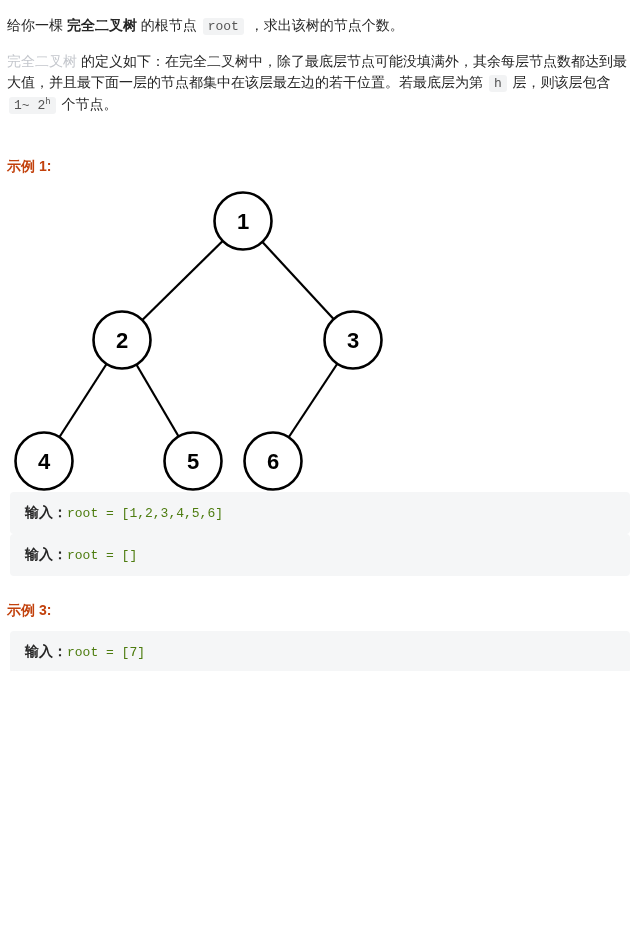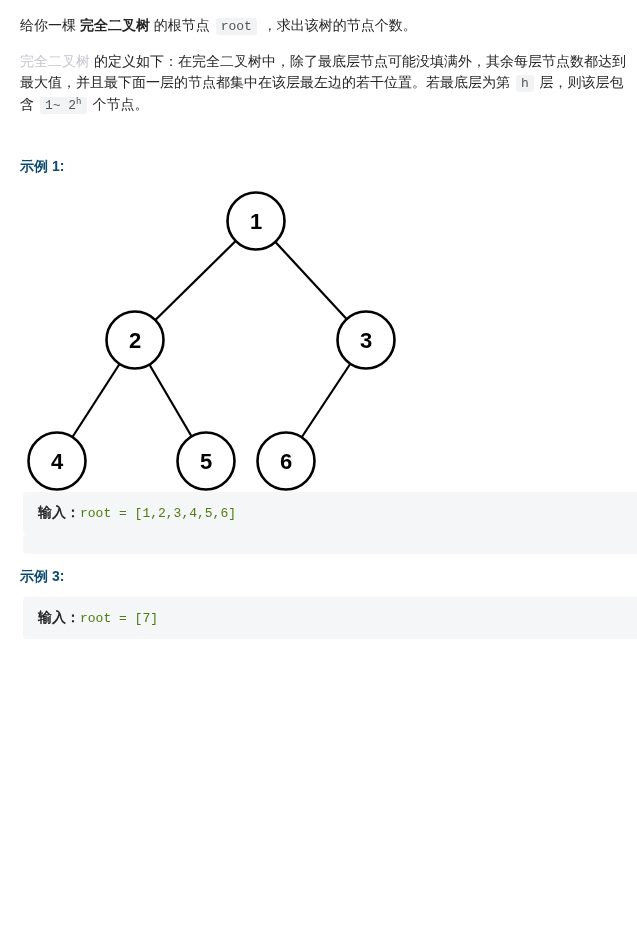--- a/index.html
+++ b/index.html
@@ -6,21 +6,21 @@
   html, body { margin: 0; padding: 0; background: #ffffff; }
   body {
     width: 637px;
     font-family: "Liberation Sans", "DejaVu Sans", sans-serif;
     color: #262626;
   }
   .page {
     position: relative;
     width: 637px;
     height: 671px;
-    padding: 15px 8px 10px 20px;
+    padding: 15px 8px 10px 7px;
     overflow: hidden;
   }
   .para {
     font-size: 14px;
     line-height: 21px;
     margin: 0 0 14px 0;
   }
   .para strong, .hint-item strong, .followup strong { font-weight: bold; color: #262626; }
   code {
     font-family: "Liberation Mono", "DejaVu Sans Mono", monospace;
@@ -34,21 +34,21 @@
   code sup { font-size: 9px; line-height: 0; }
   .graylink {
     color: #c3c6cc;
     cursor: pointer;
   }
   h3.section-heading {
     font-size: 14px;
     font-weight: bold;
     line-height: 21px;
     margin: 20px 0 10px 0;
-    color: #0c4a6e;
+    color: #c2410c;
   }
   h3.first-example { margin: 40px 0 0 0; }
   h3.hints-heading { margin: 53px 0 0 0; }
   svg.tree { display: block; margin: 0; }
   .example-block {
     background: #f5f6f7;
     border-radius: 4px;
     margin: 0 0 0 3px;
     width: 620px;
     padding: 10px 15px;
@@ -118,23 +118,24 @@
       <circle cx="266" cy="284" r="28.5" fill="#ffffff" stroke="#000000" stroke-width="2.6"></circle>
       <text x="266" y="284" dy="0.36em" text-anchor="middle" font-size="22" font-weight="bold" font-family="&quot;Liberation Sans&quot;,&quot;DejaVu Sans&quot;,sans-serif" fill="#000000">6</text>
     </svg>
 
   <div class="example-block">
     <div class="io-line"><span class="io-label">输入：</span><span class="io-code">root = [1,2,3,4,5,6]</span></div>
   </div>
 
 
   <div class="example-block">
+    <div class="io-line"><span class="io-label">输入：</span><span class="io-code">root = []</span></div>
   </div>
 
-  <h3 class="section-heading" style="margin-top:12px">示例 3:</h3>
+  <h3 class="section-heading" style="margin-top:24px">示例 3:</h3>
 
   <div class="example-block">
     <div class="io-line"><span class="io-label">输入：</span><span class="io-code">root = [7]</span></div>
   </div>
 
 
 
   <div class="watermark">@稀土掘金技术社区</div>
 
 </div>

